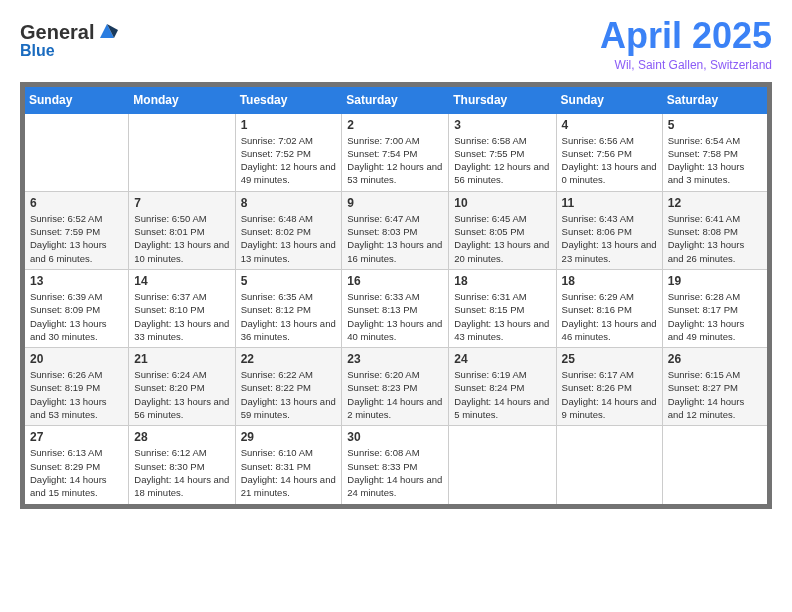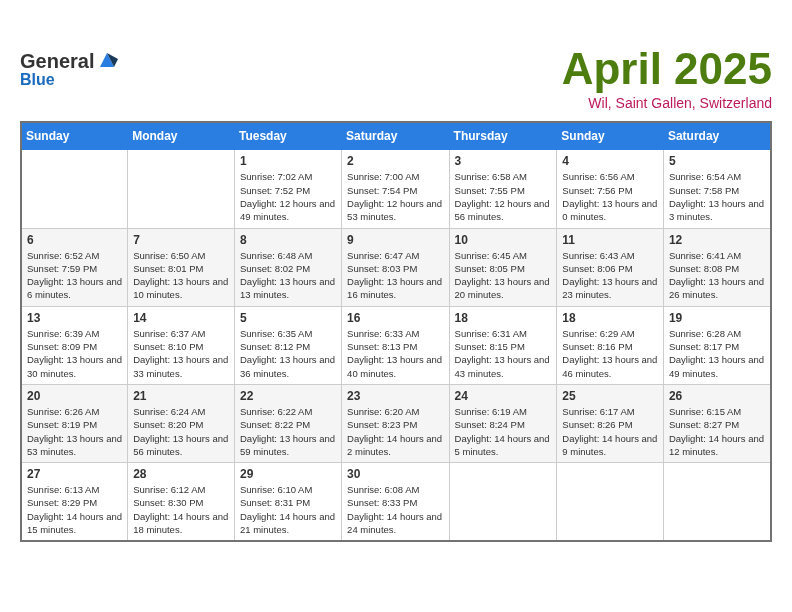--- a/index.html
+++ b/index.html
@@ -14,21 +14,20 @@
       width: 792px;
       min-height: 612px;
       background: #fff;
       padding: 16px 20px 16px 20px;
     }
     .header {
       display: flex;
       justify-content: space-between;
       align-items: flex-start;
       margin-bottom: 10px;
-      margin-top: 29px;
     }
     .logo {
       display: flex;
       flex-direction: column;
       align-items: flex-start;
       padding-top: 4px;
     }
     .logo-text {
       display: flex;
       align-items: flex-end;
@@ -46,35 +45,35 @@
     }
     .logo-icon {
       width: 22px;
       height: 22px;
       margin-left: 2px;
     }
     .title-block {
       text-align: right;
     }
     .month-title {
-      font-size: 44px;
-      font-weight: bold;
-      color: #4d7c0f;
+      font-size: 36px;
+      font-weight: bold;
+      color: #3b82f6;
       line-height: 1.1;
       text-align: right;
     }
     .location-title {
-      font-size: 14px;
-      color: #be185d;
+      font-size: 12px;
+      color: #8b5cf6;
       margin-top: 2px;
     }
     .calendar {
       width: 100%;
       border-collapse: collapse;
-      border: 2px solid #737373;
+      border: 5px solid #737373;
     }
     .calendar th {
       background-color: #2a7de1;
       color: #fff;
       font-size: 12px;
       font-weight: bold;
       padding: 6px 4px;
       text-align: left;
       border: 1px solid #2a7de1;
     }

